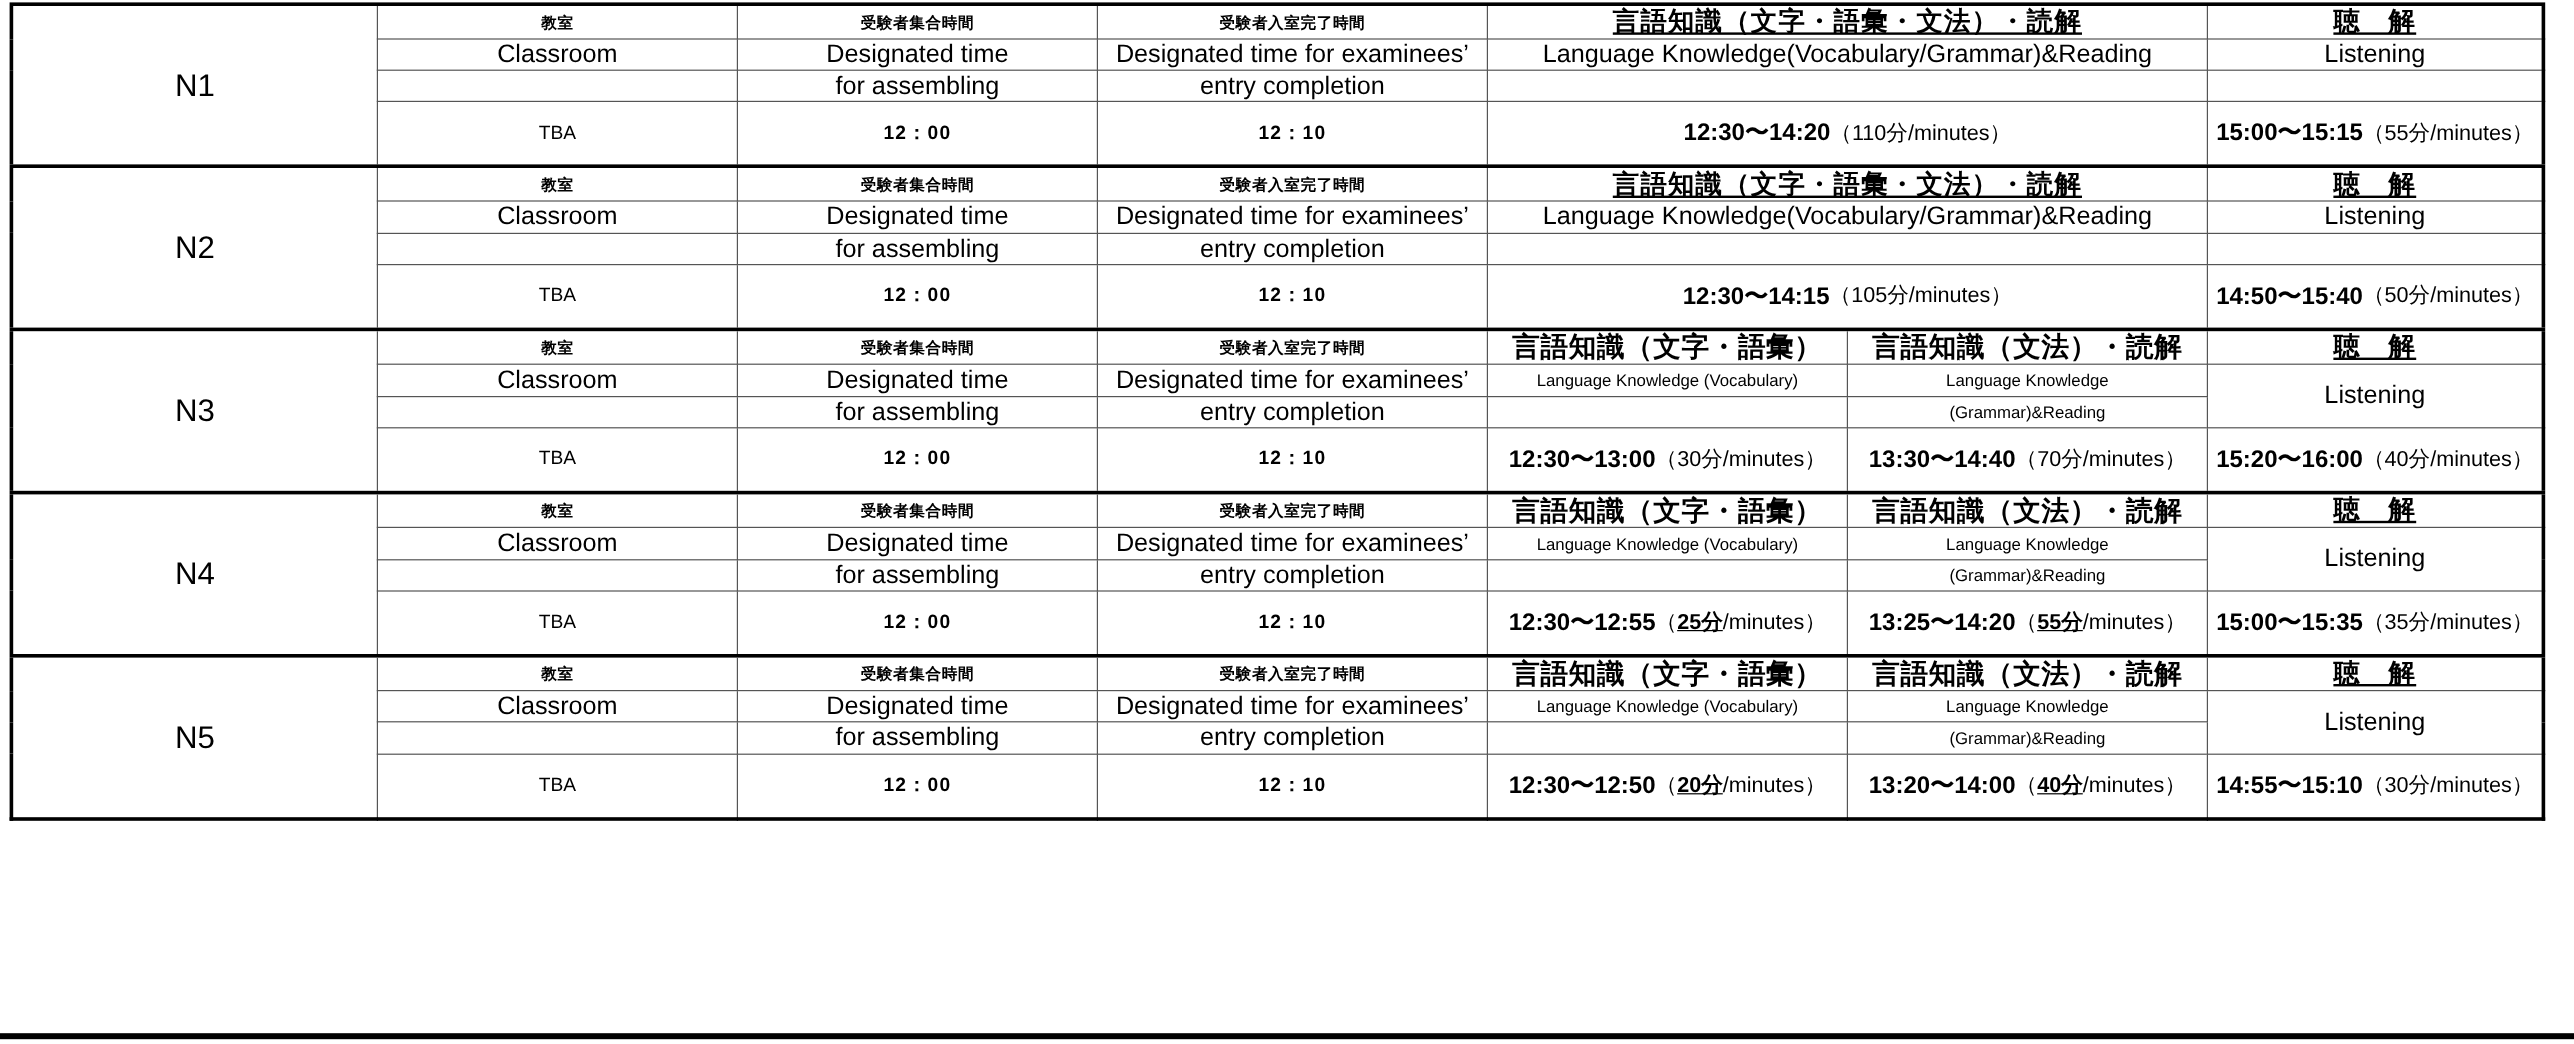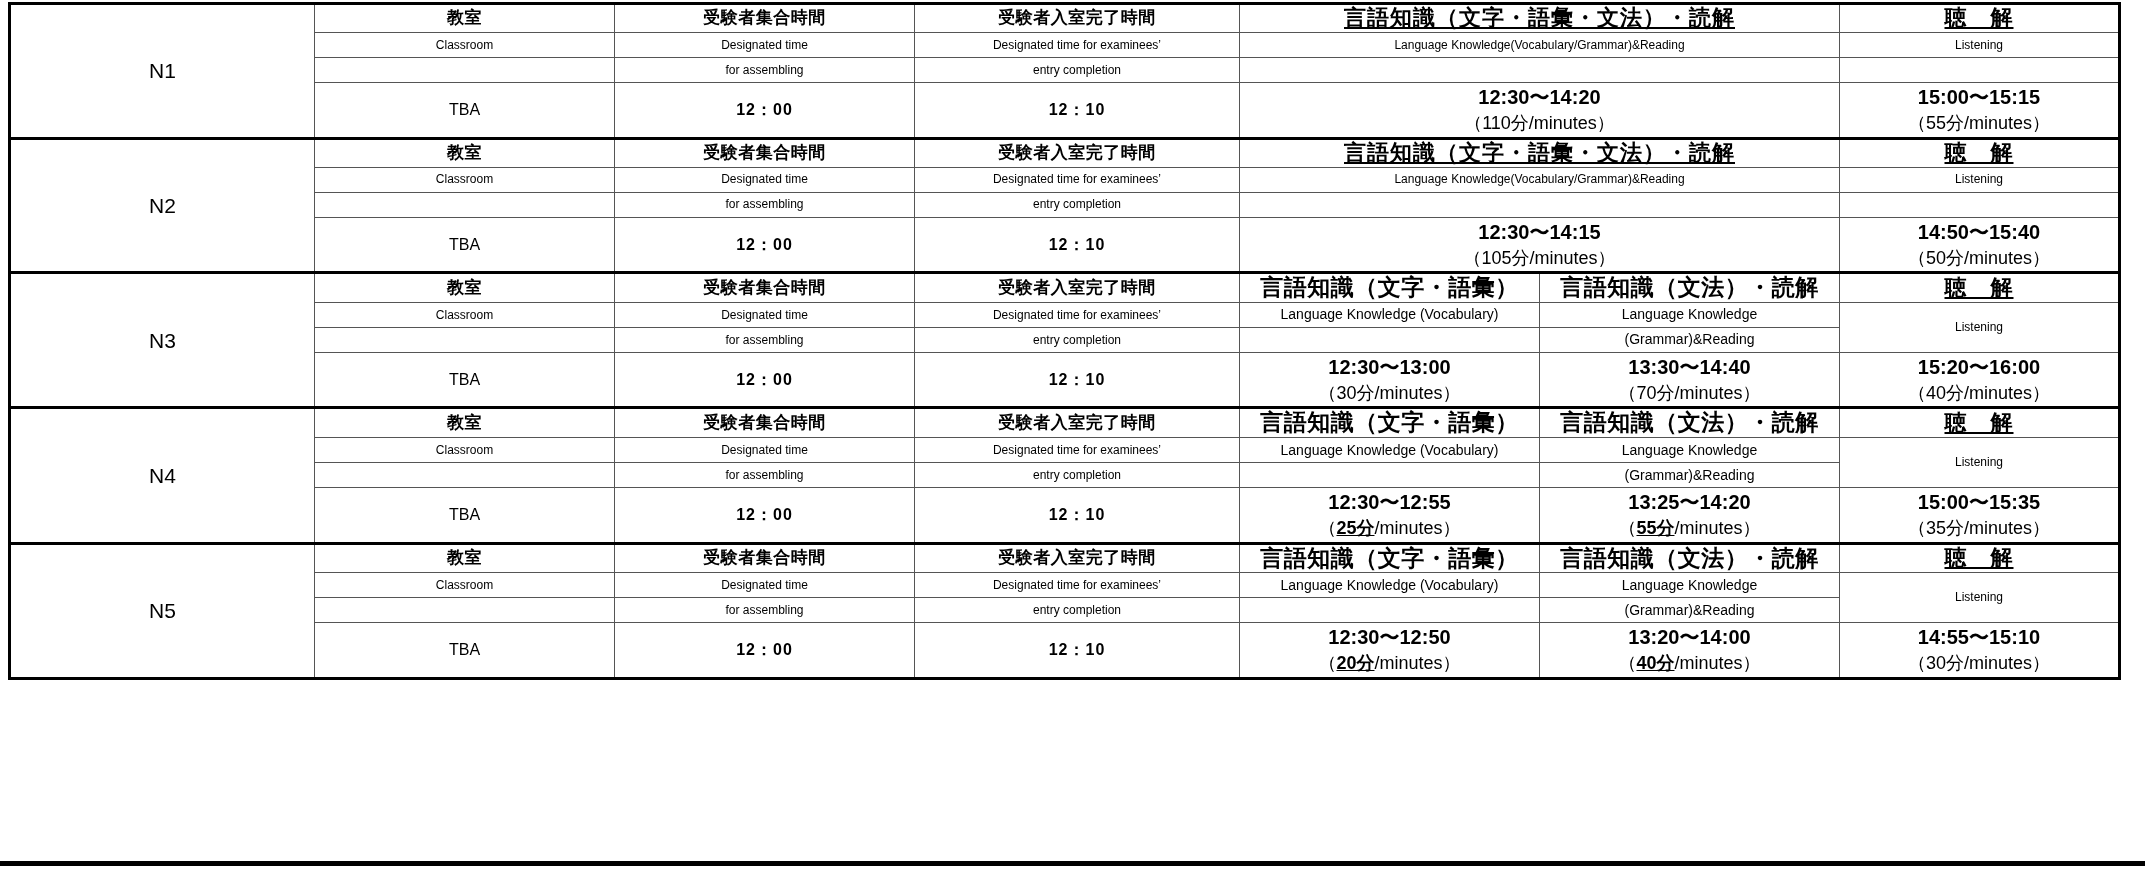--- a/index.html
+++ b/index.html
@@ -34,49 +34,49 @@
     vertical-align: middle;
     padding: 0;
     line-height: 1.2;
   }
   
   tr.level-start > td {
     border-top: 3px solid #000;
   }
   
   td.level {
-    font-size: 21px;
+    font-size: 26px;
     font-weight: 400;
     border-right: 3px solid #000;
     width: 305px;
   }
   td.col-classroom { width: 300px; }
   td.col-assembly  { width: 300px; }
   td.col-entry     { width: 325px; }
   td.col-listen    { width: 280px; }
 
   .jp-head {
-    font-size: 17px;
+    font-size: 13px;
     font-weight: 700;
     letter-spacing: 0.5px;
     font-family: Liberation Serif, serif;
   }
   .jp-head-lg {
     font-size: 22px;
     font-weight: 700;
     letter-spacing: 1px;
     text-decoration: underline;
   }
   .jp-head-md {
     font-size: 23px;
     font-weight: 700;
     letter-spacing: 0.5px;
   }
   .en-sub {
-    font-size: 12px;
+    font-size: 21px;
     font-weight: 400;
   }
   .en-sub-sm {
     font-size: 14px;
     font-weight: 400;
   }
   .time-big {
     font-size: 16px;
     font-weight: 700;
     letter-spacing: 1px;
@@ -107,21 +107,21 @@
   .bottom-rule {
     position: absolute;
     left: 0;
     bottom: 6px;
     width: 2145px;
     height: 5px;
     background: #000;
   }
   .stack {
     display: flex;
-    flex-direction: column;
+    flex-direction: row;
     justify-content: center;
     align-items: center;
     height: 100%;
   }
 </style>
 </head>
 <body>
 
 <div class="sheet">
 

